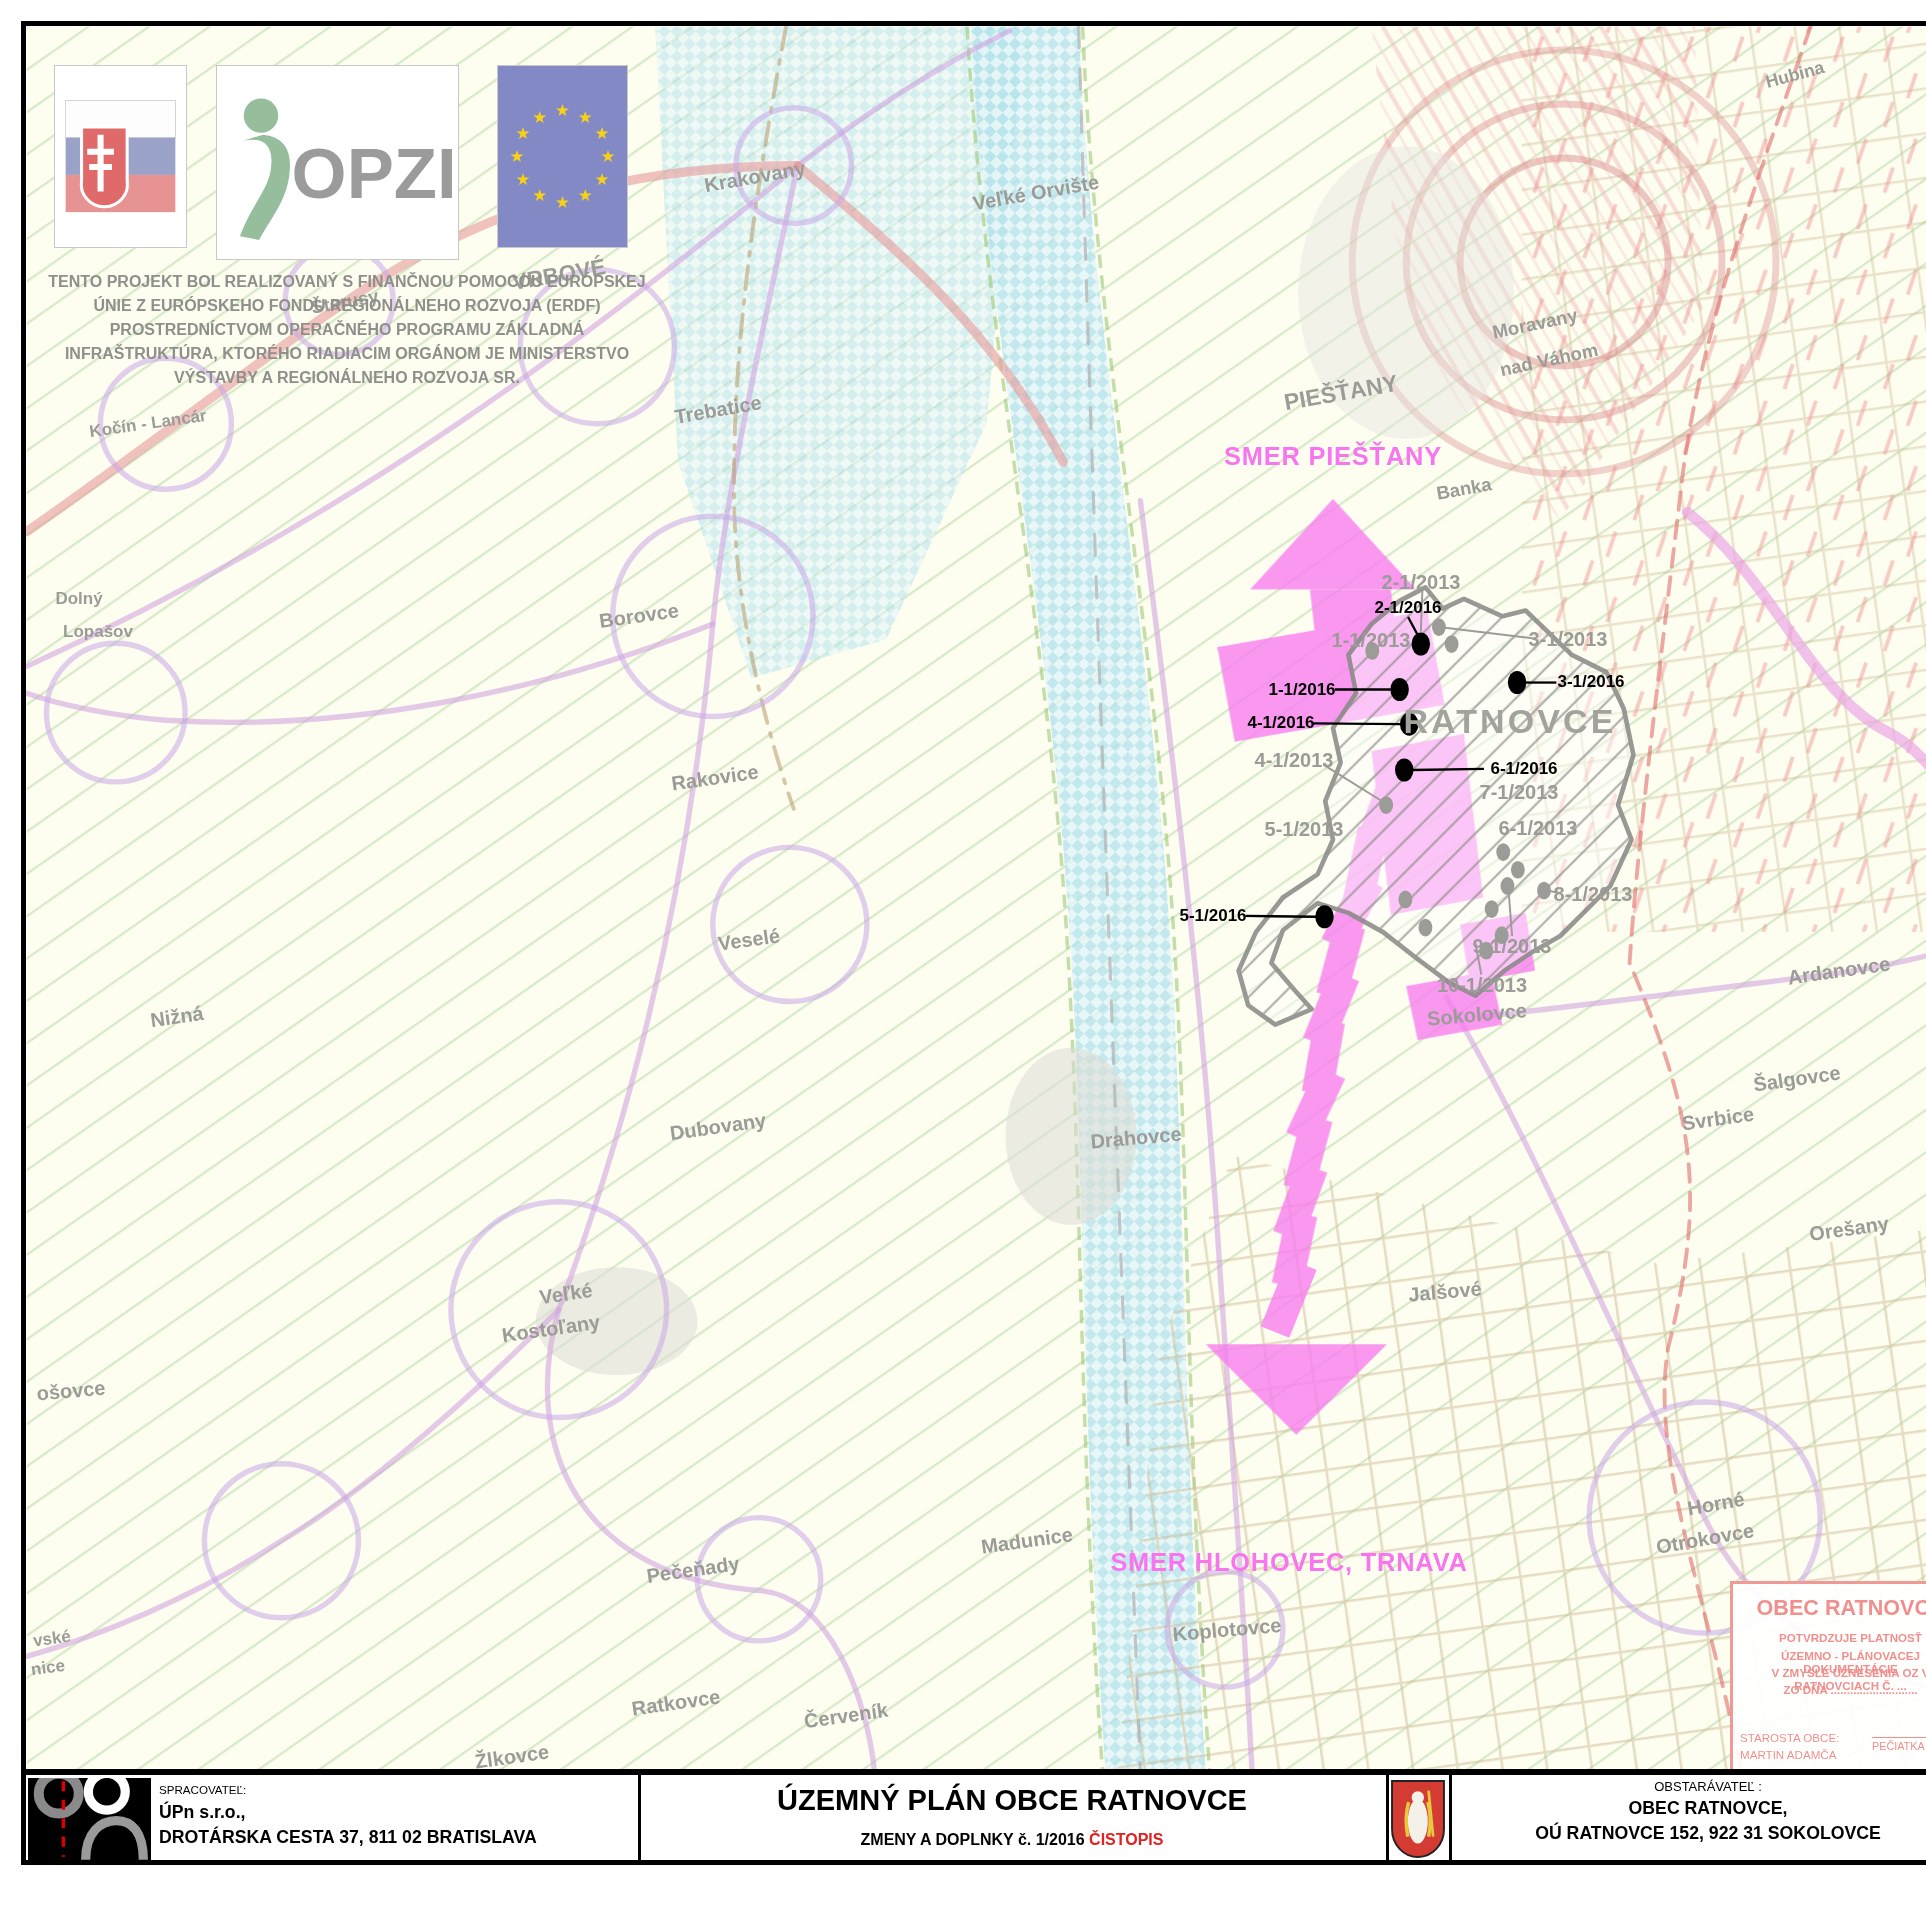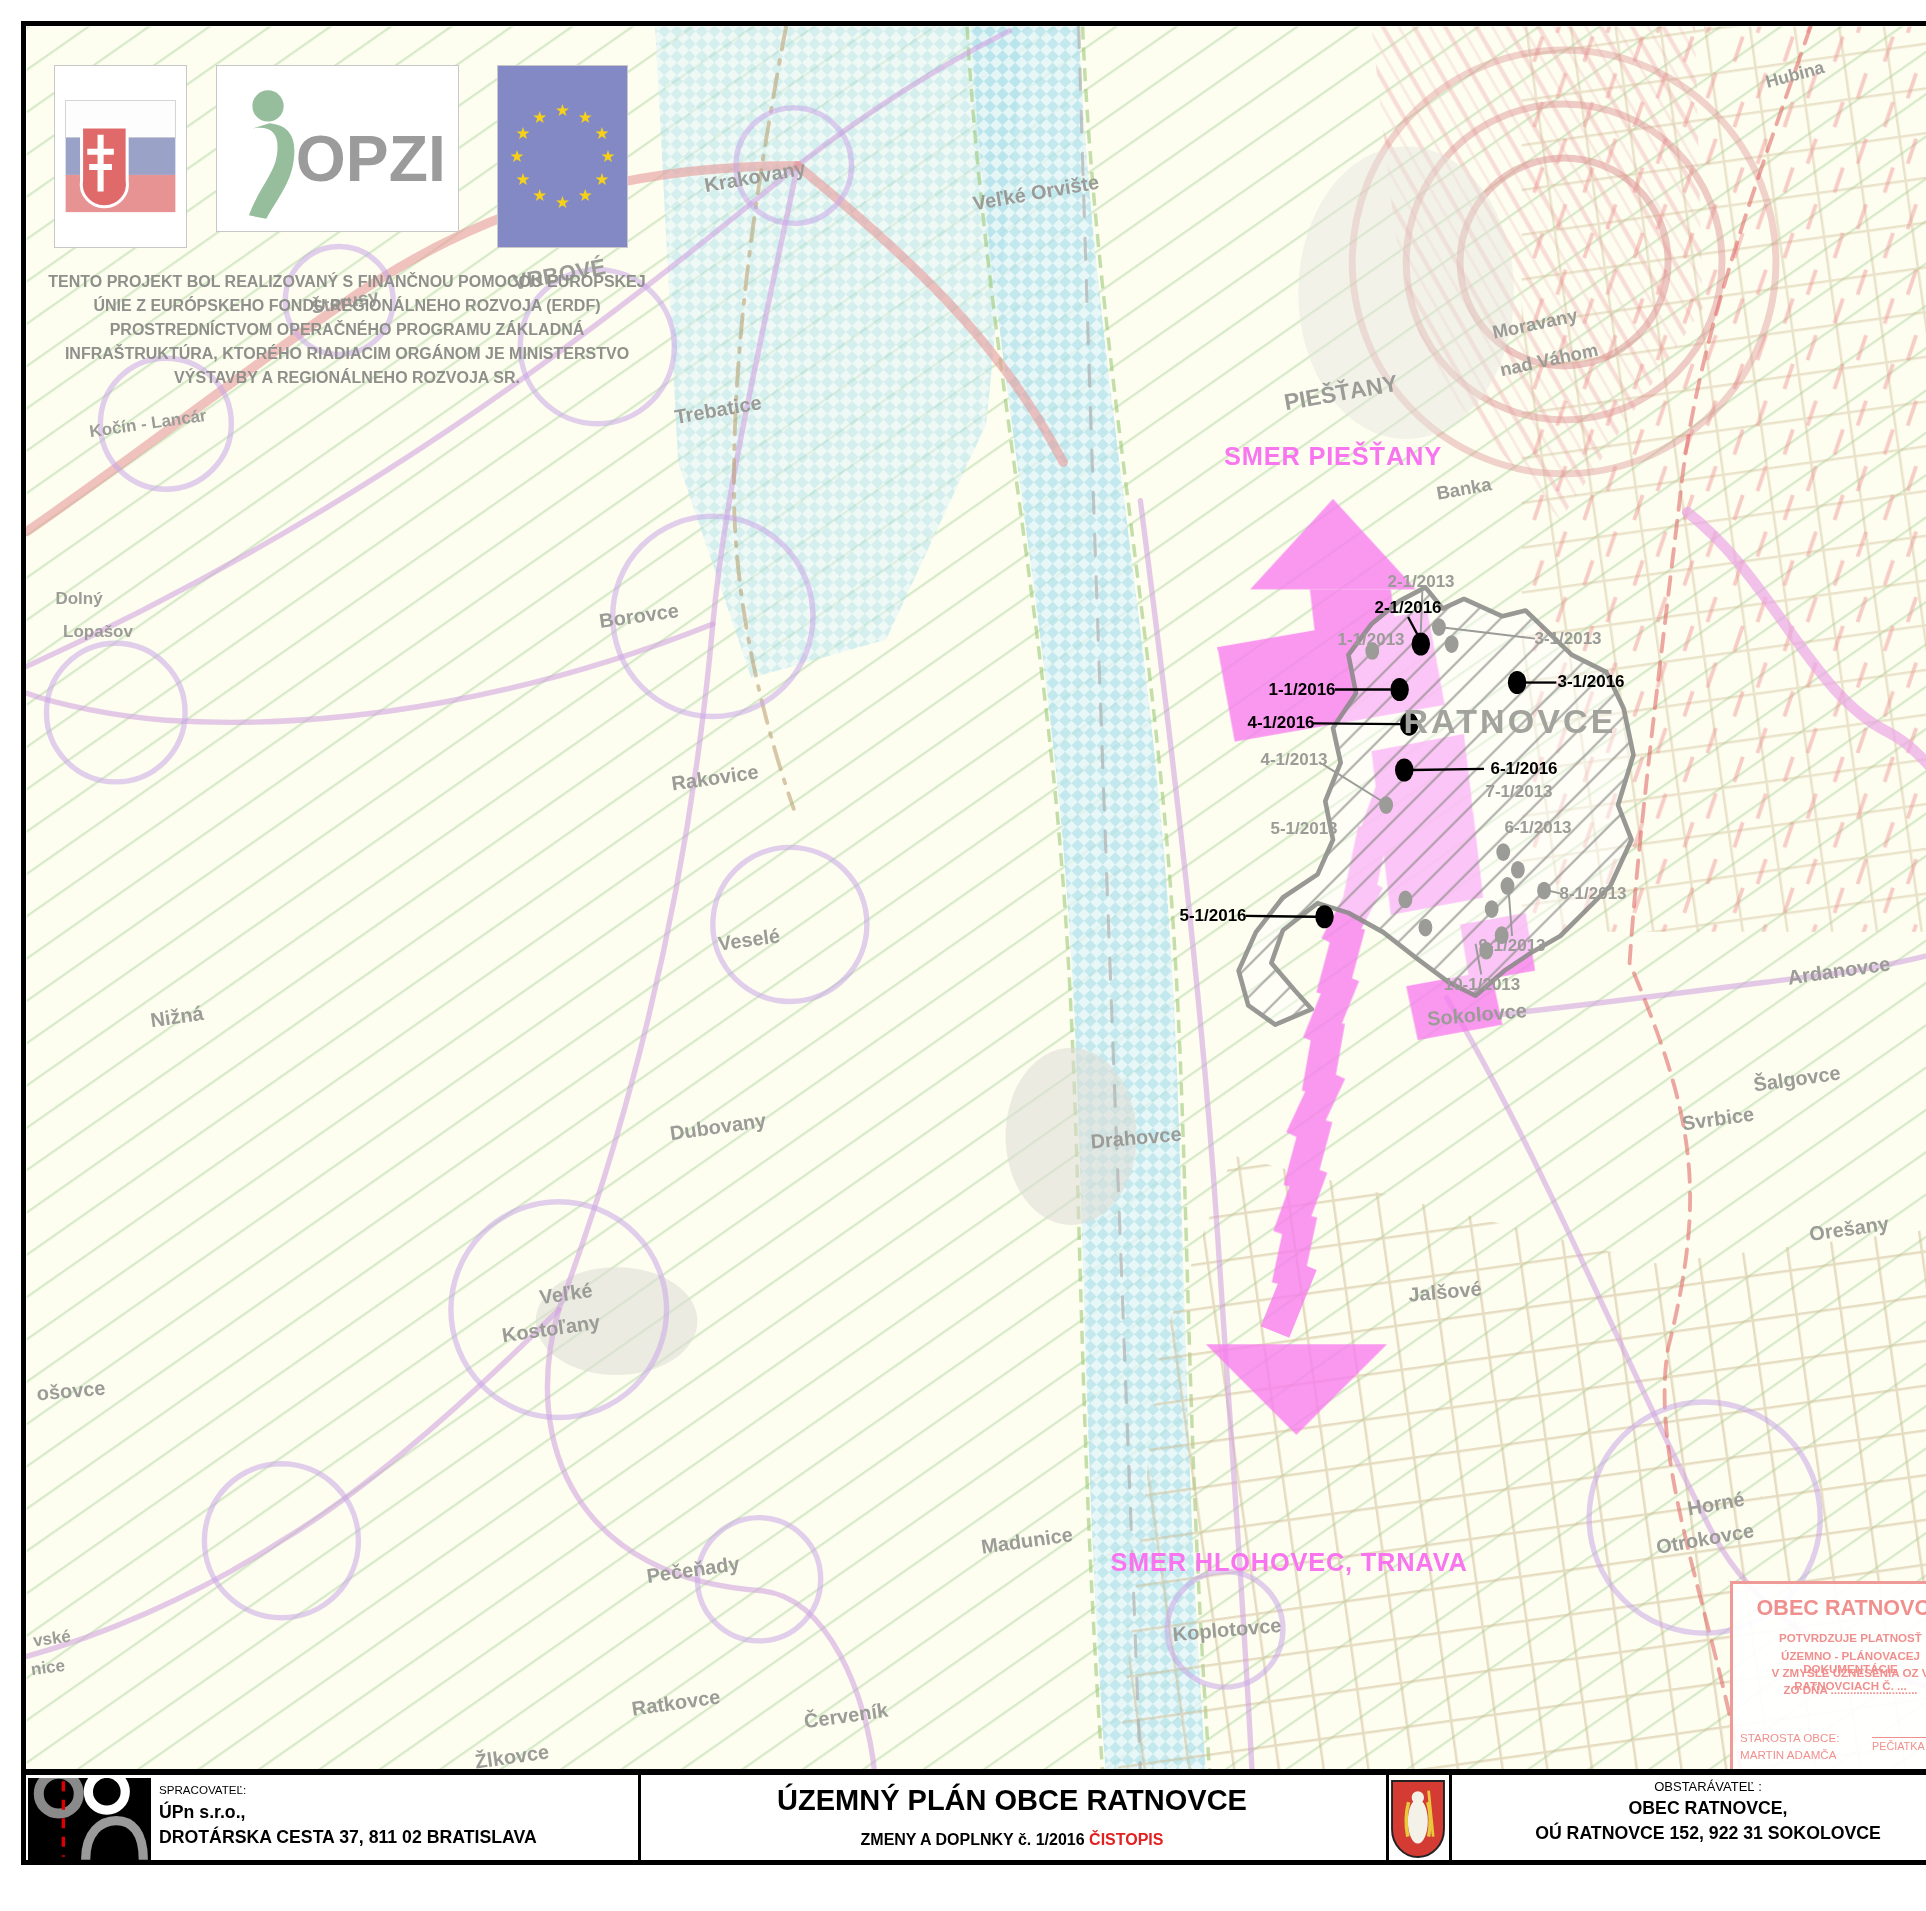--- a/index.html
+++ b/index.html
@@ -6,21 +6,21 @@
   #page{position:relative;width:2703px;height:1912px;background:#fff;font-family:"Liberation Sans",sans-serif;overflow:hidden;}
   .abs{position:absolute;}
   .frame{left:21px;top:21px;width:2670px;height:1844px;border:5.4px solid #000;box-sizing:border-box;}
   .tbar-top{left:21px;top:1769px;width:2670px;height:6.2px;background:#000;}
   .tcell-div{top:1775px;width:3.1px;height:86px;background:#000;}
   
   #maplabels{left:0;top:0;width:1968px;height:1773px;overflow:hidden;}
   .pl{position:absolute;transform:translate(-50%,-50%) rotate(var(--r,0deg));color:#9b9b97;font-weight:bold;white-space:nowrap;}
   .plbig{color:#a3a39e;letter-spacing:3.1px;}
   .c16{position:absolute;transform:translate(-50%,-50%);color:#000;font-weight:bold;font-size:17px;white-space:nowrap;}
-  .c13{position:absolute;transform:translate(-50%,-50%);color:#9b9b97;font-weight:bold;font-size:17px;white-space:nowrap;}
+  .c13{position:absolute;transform:translate(-50%,-50%);color:#9b9b97;font-weight:bold;font-size:20px;white-space:nowrap;}
   .dir{position:absolute;transform:translate(-50%,-50%);color:#f875ef;font-weight:bold;font-size:25.4px;letter-spacing:0.8px;white-space:nowrap;}
   .srcnote{color:#a5a5a0;font-size:15.4px;white-space:nowrap;}
   
   .logobox{background:#fff;border:1.2px solid #c8c8c8;box-sizing:border-box;}
   .projtxt{color:#8f8f8b;font-weight:bold;font-size:16px;line-height:1.5;text-align:center;white-space:pre-line;}
   .red{color:#e22020;}
   
   .stampbox{left:1730px;top:1581px;width:241px;height:192px;border:3.1px solid #f09a98;box-sizing:border-box;background:rgba(255,255,255,.93);}
   .pink{color:#f0908e;}
   .stamp-center{width:100%;text-align:center;font-weight:bold;}
@@ -245,21 +245,21 @@
 
   <div class="abs logobox" style="left:54px;top:65px;width:133px;height:183px">
     <svg width="100%" height="100%" viewBox="0 0 345 475">
       <rect x="28" y="90" width="289" height="98" fill="#fdfdfd" stroke="#c8c8c8" stroke-width="2"></rect>
       <rect x="28" y="188" width="289" height="98" fill="#9aa2c8"></rect>
       <rect x="28" y="286" width="289" height="98" fill="#e89393"></rect>
       <path d="M70,160 h120 v140 a60,60 0 0 1 -60,70 a60,60 0 0 1 -60,-70 Z" fill="#e06a6a" stroke="#fff" stroke-width="8"></path>
       <path d="M120,180 v150 M85,225 h70 M90,265 h60" stroke="#fff" stroke-width="16" fill="none"></path>
     </svg>
   </div>
-  <div class="abs logobox" style="left:216px;top:65px;width:243px;height:167px">
+  <div class="abs logobox" style="left:216px;top:65px;width:243px;height:195px">
     <svg width="100%" height="100%" viewBox="0 0 630 475">
       <circle cx="115" cy="115" r="45" fill="#96bd9c"></circle>
       <path d="M70,180 C130,170 150,200 140,260 C132,310 90,350 60,430 L110,440 C150,370 185,330 190,260 C196,200 170,170 120,165 Z" fill="#96bd9c"></path>
       <text x="195" y="330" font-family="Liberation Sans, sans-serif" font-size="185" font-weight="bold" fill="#9b9b9b">OPZI</text>
     </svg>
   </div>
   <div class="abs" style="left:497px;top:65px;width:131px;height:183px;background:#8289c4;border:1.2px solid #c8c8c8;box-sizing:border-box">
     <svg width="100%" height="100%" viewBox="0 0 340 475">
       <g fill="#f7d117" font-family="Liberation Sans, sans-serif" font-size="44" text-anchor="middle">
         <text x="170" y="132">★</text>

